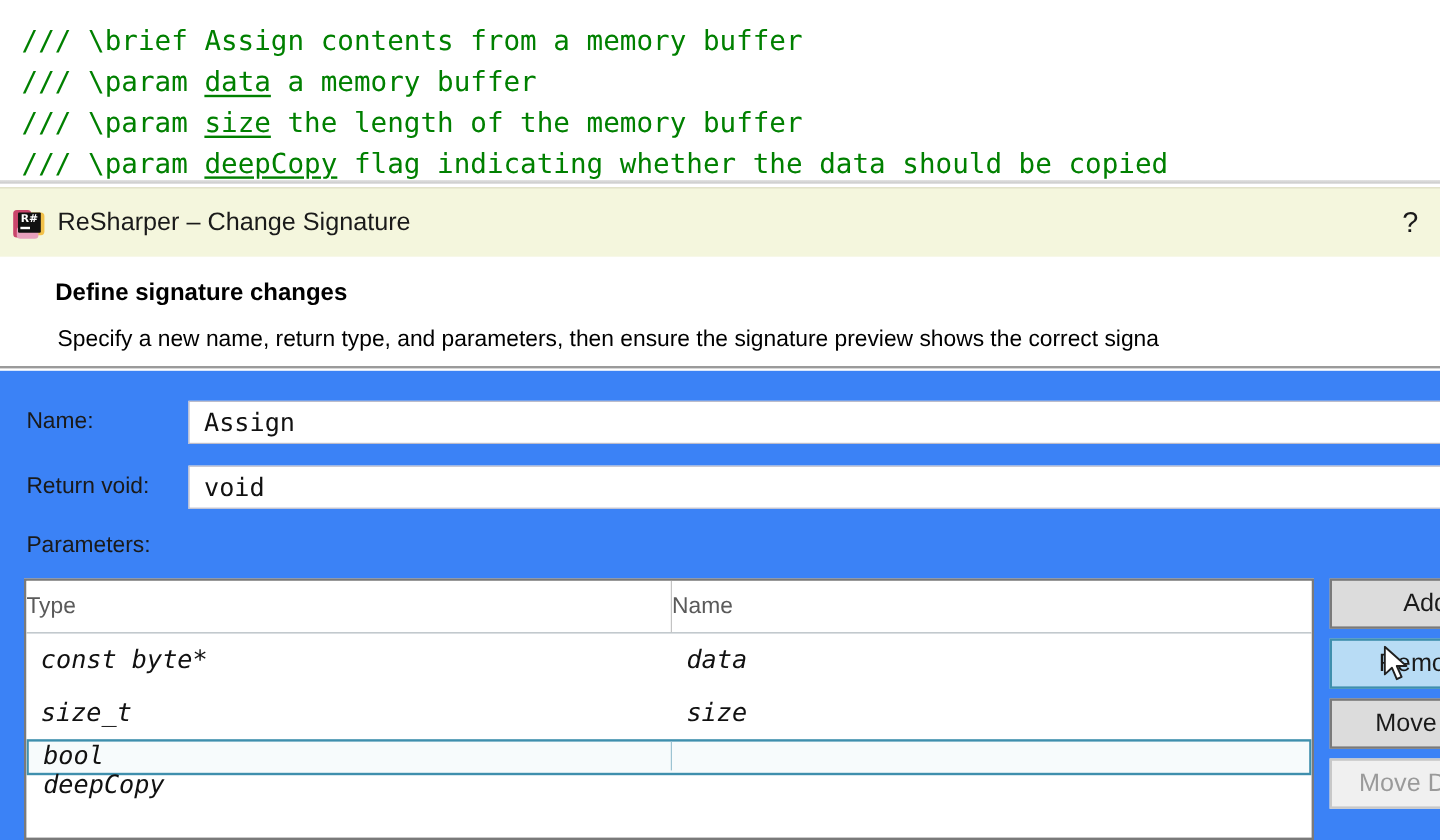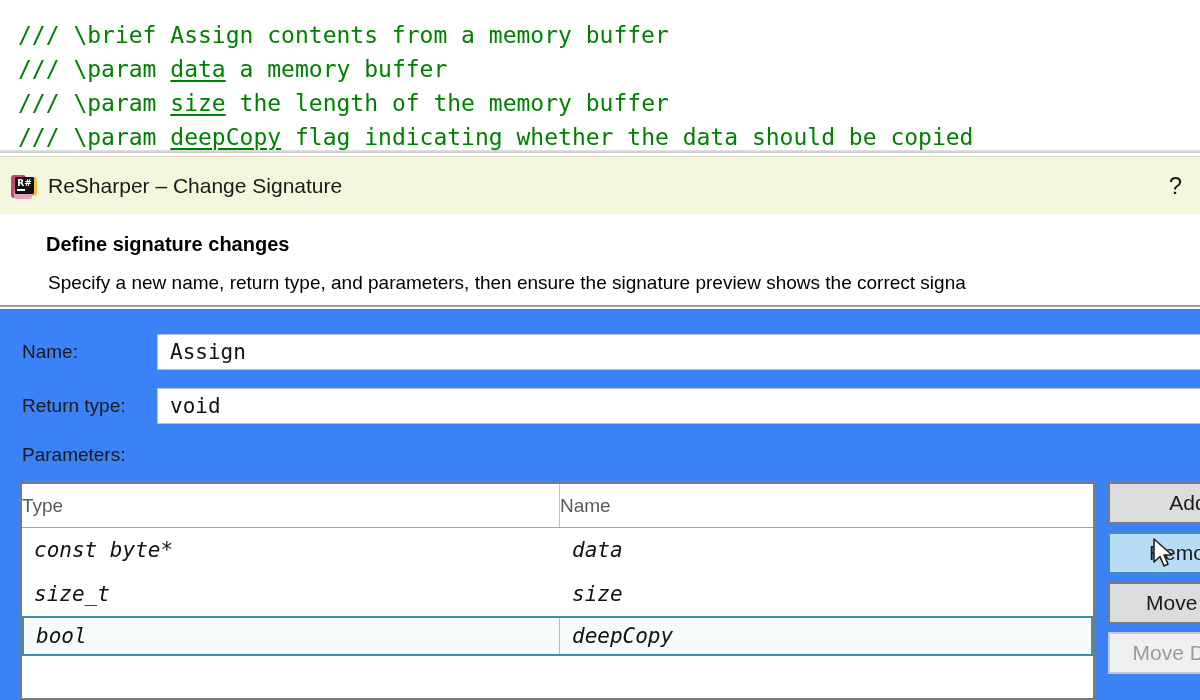--- a/index.html
+++ b/index.html
@@ -233,21 +233,22 @@
     color: #111111;
     padding-left: 12px;
     box-sizing: border-box;
   }
   .grid-row .cell.col-type { width: 538px; }
   .grid-row .cell.col-name { flex: 1; }
 
   .grid-row.selected {
     border: 2px solid #3f8fad;
     background: #f7fbfc;
-    height: 40px;
+    height: 30px;
+    flex-direction: column;
   }
   .grid-row.selected .cell.col-type { border-right: 1px solid #9cc3d2; width: 536px; }
 
   .grid-filler { flex: 1; background: #ffffff; }
 
   
   .side-buttons {
     position: absolute;
     left: 1108px; top: 173px;
     width: 160px;
@@ -318,21 +319,21 @@
   </div>
 
   <div class="body-panel">
 
     <div class="field-row" id="row-name">
       <span class="field-label">Name:</span>
     </div>
     <div class="text-input" id="input-name">Assign</div>
 
     <div class="field-row" id="row-return">
-      <span class="field-label">Return type:</span>
+      <span class="field-label">Return void:</span>
     </div>
     <div class="text-input" id="input-return">void</div>
 
     <div class="params-label">Parameters:</div>
 
     <div class="grid">
       <div class="grid-head">
         <div class="cell col-type">Type</div>
         <div class="cell col-name">Name</div>
       </div>

